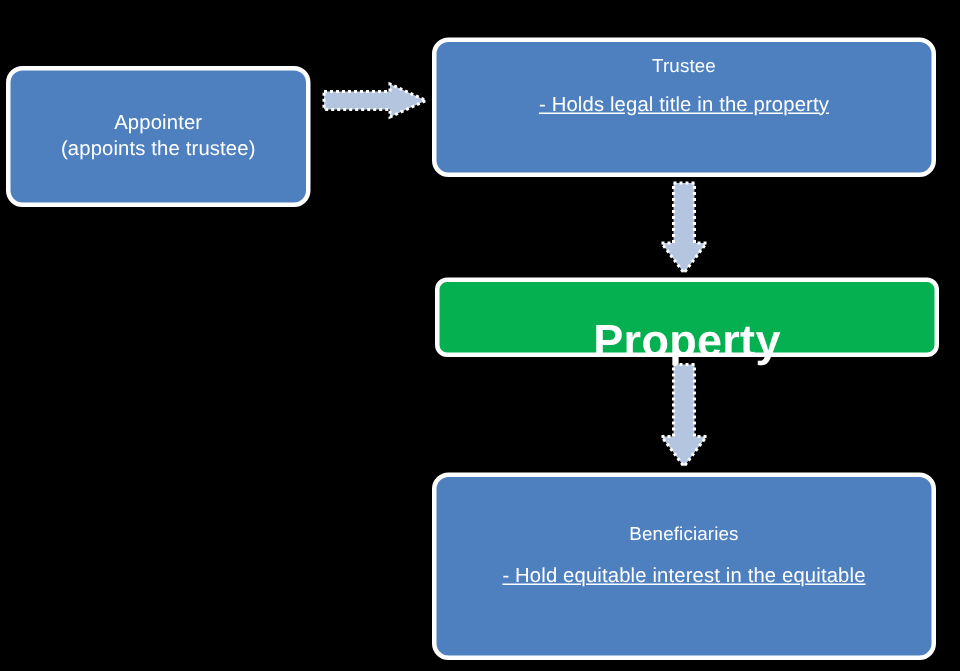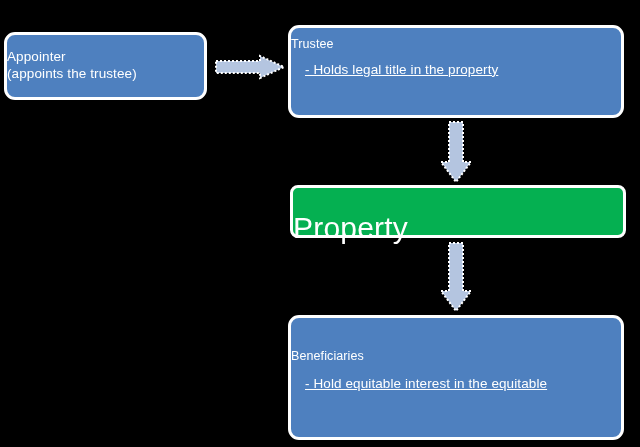--- a/index.html
+++ b/index.html
@@ -20,21 +20,21 @@
   }
 
   
   .node {
     position: absolute;
     box-sizing: border-box;
     border-radius: 11px;
     border: 3px solid #ffffff;
     display: flex;
     flex-direction: column;
-    align-items: flex-start;
+    align-items: center;
     justify-content: center;
     color: #ffffff;
     text-align: center;
     line-height: 1.25;
   }
   .node.blue {
     background: #4e80bf;
   }
   .node.green {
     background: #05b051;
@@ -47,31 +47,31 @@
   }
   .node-line {
     font-size: 13.5px;
     font-weight: 400;
     padding: 0 14px;
     letter-spacing: 0.1px;
     text-decoration: underline;
   }
   .node-bigtitle {
     font-size: 30px;
-    font-weight: 400;
+    font-weight: 700;
     letter-spacing: 0.2px;
     margin-top: 32px;
   }
 
   
   #node-appointer {
     left: 4px;
-    top: 32px;
+    top: 44px;
     width: 203px;
-    height: 68px;
+    height: 94px;
   }
   #node-appointer .node-title { font-size: 13.5px; }
 
   #node-trustee {
     left: 288px;
     top: 25px;
     width: 336px;
     height: 93px;
     justify-content: flex-start;
     padding-top: 9px;

